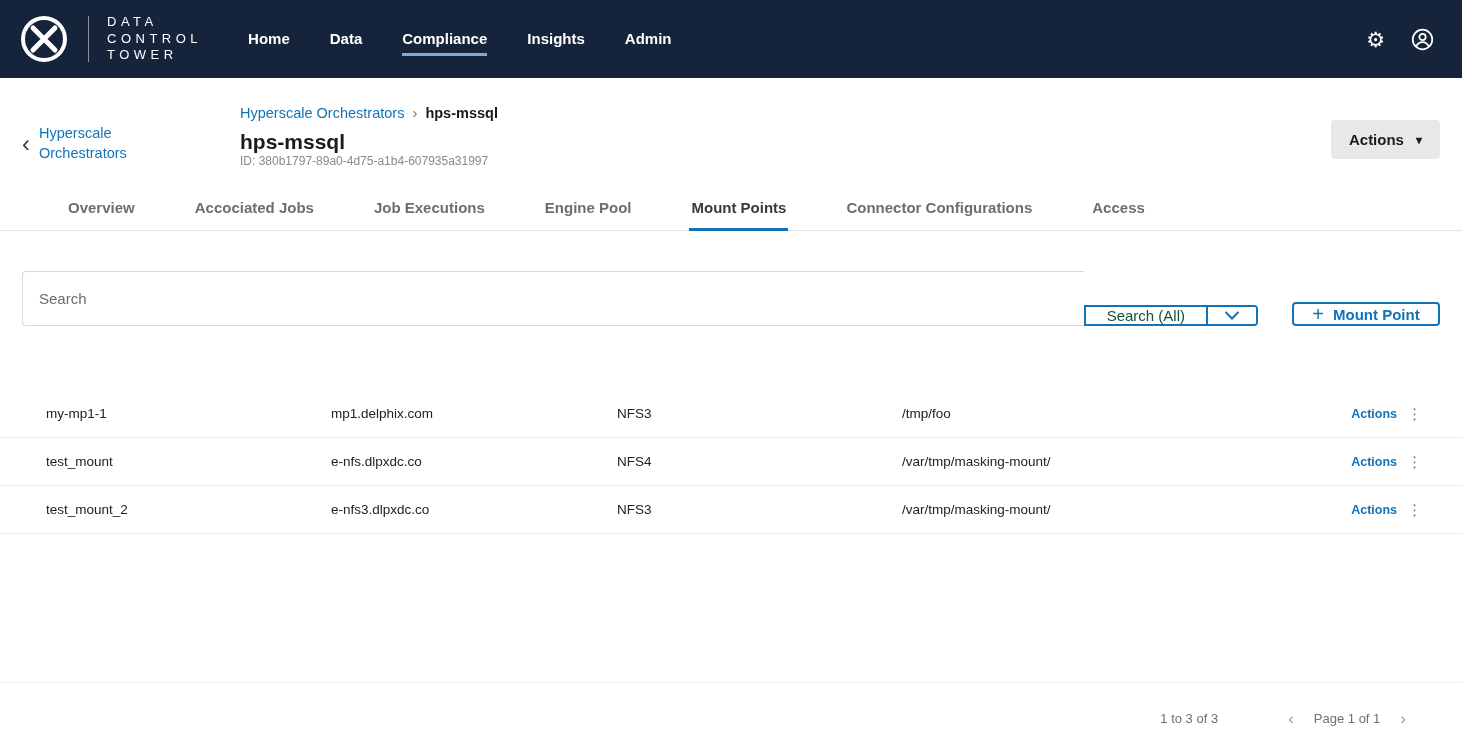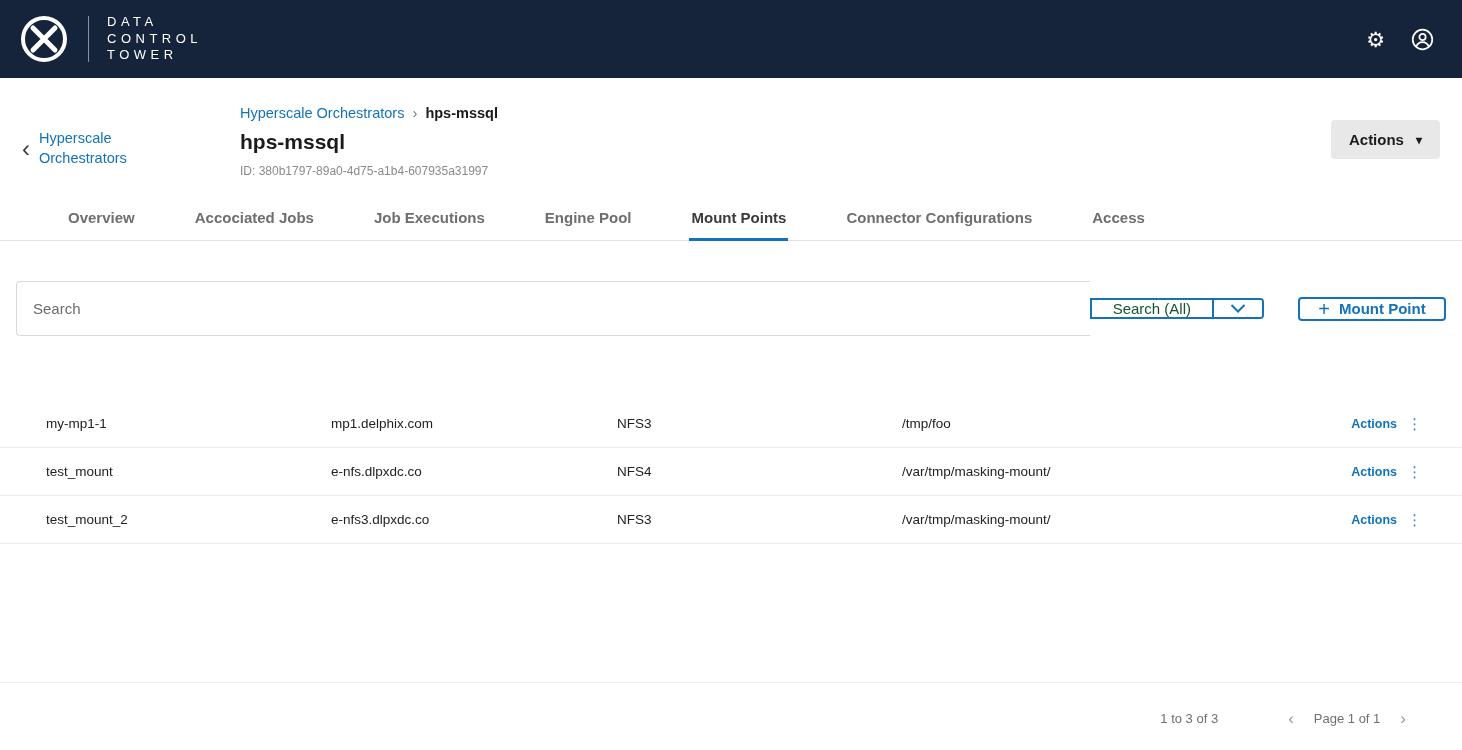--- a/index.html
+++ b/index.html
@@ -42,21 +42,21 @@
     margin-top: 16px; width: 218px; flex-shrink: 0; cursor: pointer;
   }
   .back-chevron { font-size: 24px; color: #3d3d3d; line-height: 1; font-weight: 400; }
   .back-text { color: #1273B8; font-size: 14.5px; line-height: 1.35; width: 110px; }
   .title-block { display: flex; flex-direction: column; }
   .breadcrumb { display: flex; align-items: center; gap: 8px; font-size: 14.5px; }
   .breadcrumb-parent { color: #1273B8; cursor: pointer; }
   .breadcrumb-sep { color: #777; font-size: 15px; }
   .breadcrumb-current { color: #1a1a1a; font-weight: bold; }
   .page-title { font-size: 21px; font-weight: bold; color: #1b1b1b; margin-top: 9px; }
-  .page-id { font-size: 12px; color: #8a8a8a; margin-top: 10px; }
+  .page-id { font-size: 12px; color: #8a8a8a; }
   .actions-button {
     margin-left: auto; margin-top: 16px; align-self: flex-start;
     background: #e8e8e8; border: none; border-radius: 4px;
     padding: 11px 18px; font-family: inherit;
     font-size: 15px; font-weight: bold; color: #1b1b1b;
     display: flex; align-items: center; gap: 12px; cursor: pointer;
   }
   .actions-caret { font-size: 12px; color: #1b1b1b; }
 
   
@@ -69,21 +69,21 @@
   .tab {
     font-size: 15px; font-weight: bold; color: #6e6e6e;
     padding: 15px 2px 12px;
     border-bottom: 3px solid transparent;
     margin-bottom: -1px;
     cursor: pointer; white-space: nowrap;
   }
   .tab.active { color: #3a3a3a; border-bottom-color: #1273B8; }
 
   
-  .toolbar { display: flex; align-items: center; height: 55px; margin: 40px 16px 0; }
+  .toolbar { display: flex; align-items: flex-end; height: 55px; margin: 40px 22px 0; }
   .search-input {
     flex: 1; height: 55px;
     border: 1px solid #d9d9d9; border-right: none;
     border-radius: 4px 0 0 4px;
     padding: 0 16px; font-family: inherit; font-size: 15px; color: #333;
     outline: none;
   }
   .search-input::placeholder { color: #6b6b6b; opacity: 1; }
   .search-group {
     display: flex; border: 2px solid #1273B8; border-radius: 0 4px 4px 0;
@@ -149,20 +149,27 @@
         <path d="M19 14 L41 36 M41 14 L19 36" stroke="#ffffff" stroke-width="5" fill="none" stroke-linecap="round"></path>
       </svg>
     </span>
     <span class="brand-divider"></span>
     <span class="wordmark">
       <span style="display:block">DATA</span>
       <span style="display:block">CONTROL</span>
       <span style="display:block">TOWER</span>
     </span>
   </div>
+  <nav class="topnav">
+    <span class="topnav-item">Home</span>
+    <span class="topnav-item">Data</span>
+    <span class="topnav-item active">Compliance</span>
+    <span class="topnav-item">Insights</span>
+    <span class="topnav-item">Admin</span>
+  </nav>
   <div class="topbar-right">
     <span class="gear-glyph">⚙</span>
     <span class="account-icon">
       <svg width="23" height="23" viewBox="0 0 24 24" fill="none" stroke="#ffffff" stroke-width="1.8">
         <circle cx="12" cy="12" r="10.2"></circle>
         <circle cx="12" cy="9.4" r="3.3"></circle>
         <path d="M5.4 19.3 C 7 15.7 9.3 14.7 12 14.7 C 14.7 14.7 17 15.7 18.6 19.3"></path>
       </svg>
     </span>
   </div>

